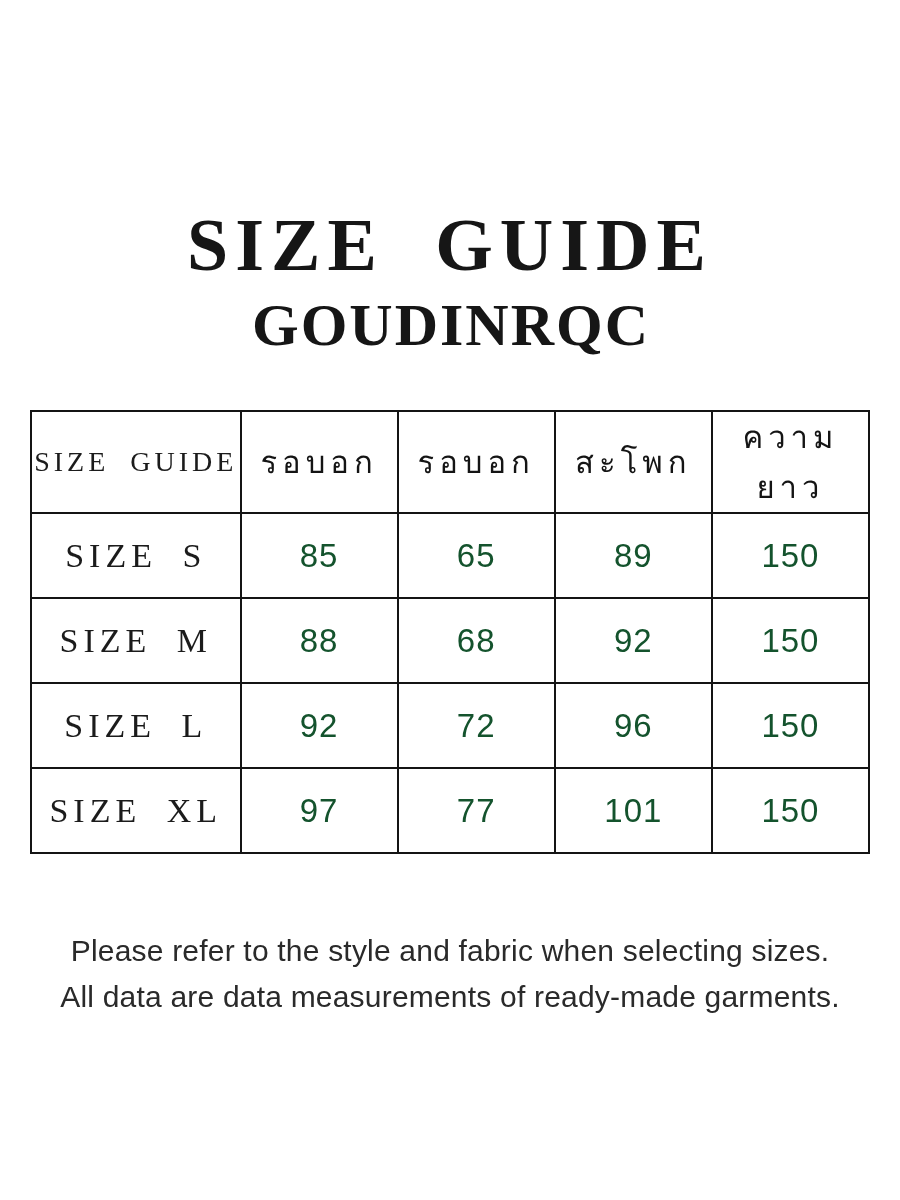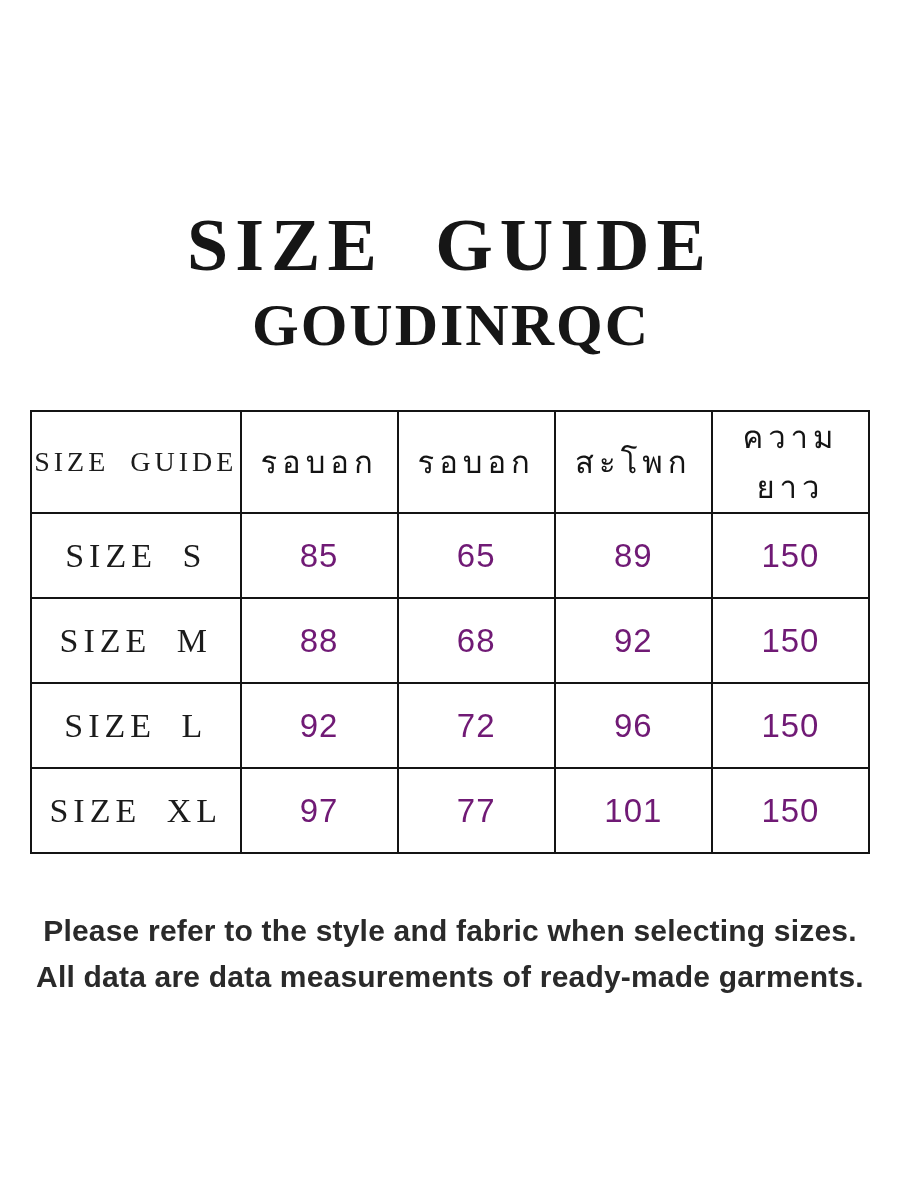--- a/index.html
+++ b/index.html
@@ -79,25 +79,24 @@
     font-size: 34px;
     letter-spacing: 5px;
     word-spacing: 12px;
     color: #1b1b1b;
   }
   .num-cell {
     font-family: "Liberation Sans", "DejaVu Sans", sans-serif;
     font-weight: 400;
     font-size: 33px;
     letter-spacing: 1px;
-    color: #701a75;
+    color: #14532d;
   }
   .notes {
-    margin-top: 57px;
-    font-weight: bold;
+    margin-top: 77px;
   }
   .notes p {
     margin: 0 0 6px 0;
     font-size: 30px;
     line-height: 40px;
     letter-spacing: 0.2px;
     color: #2a2a2a;
   }
 </style>
 </head>

